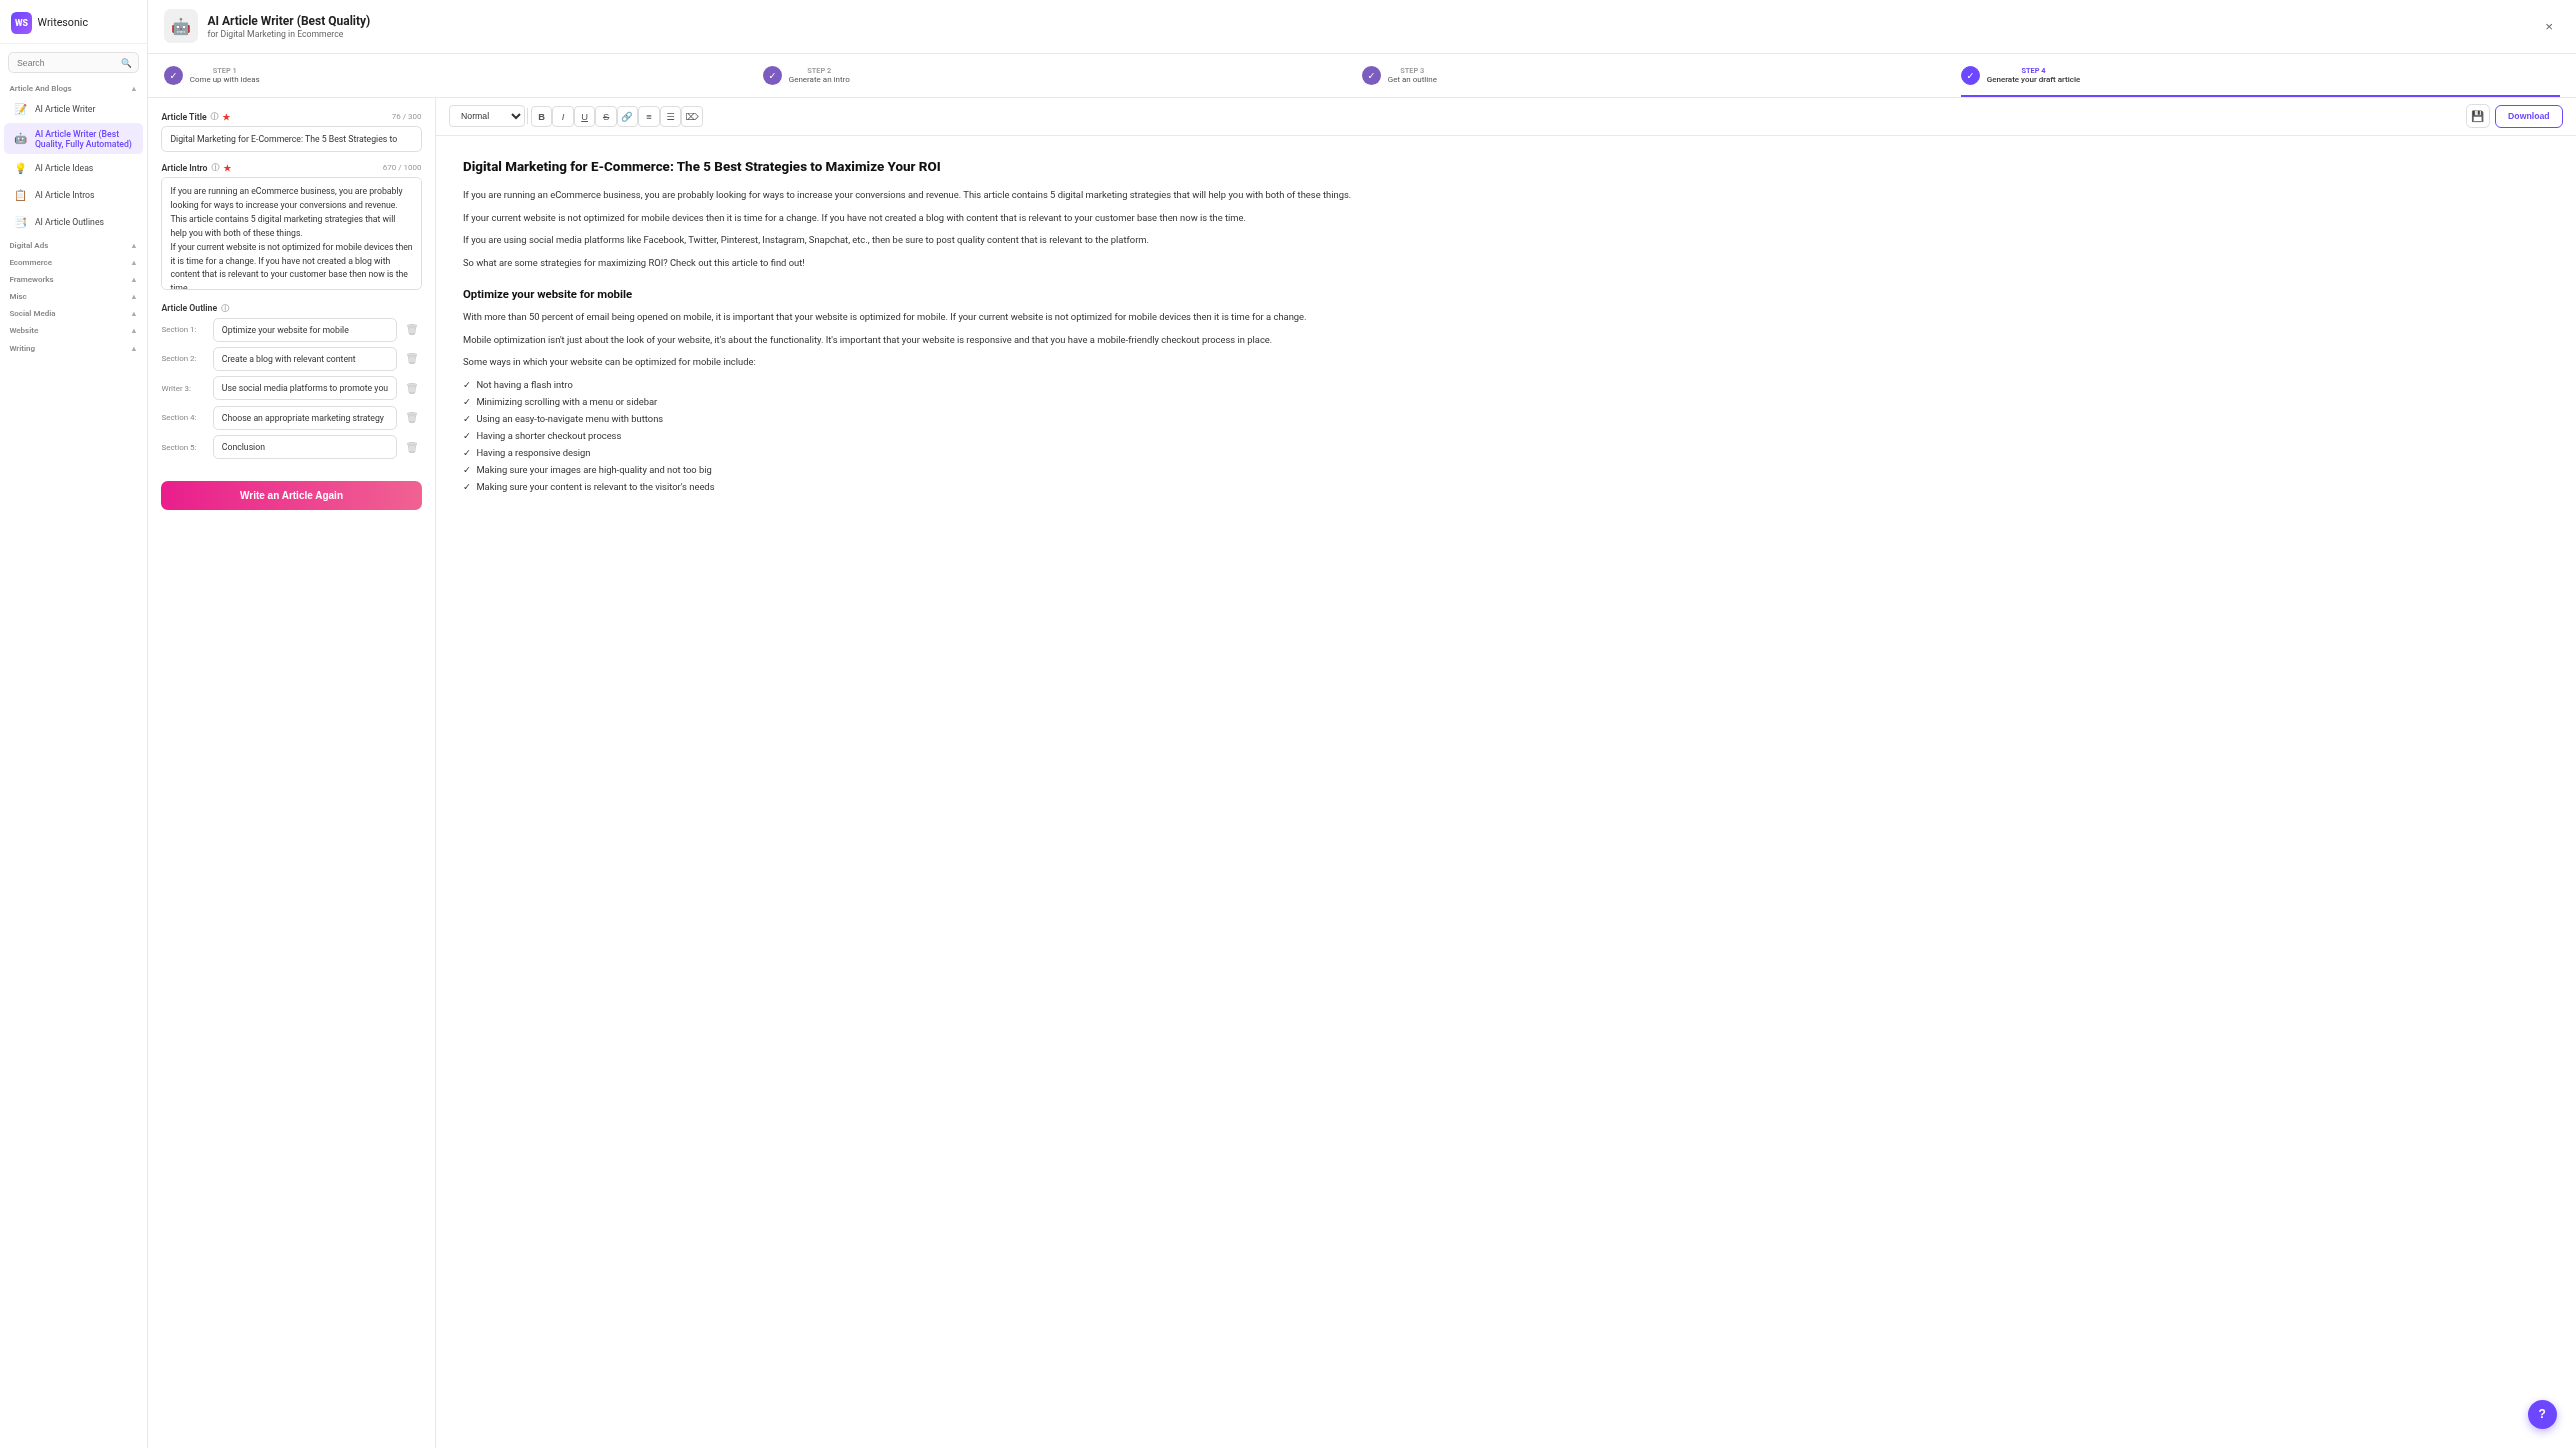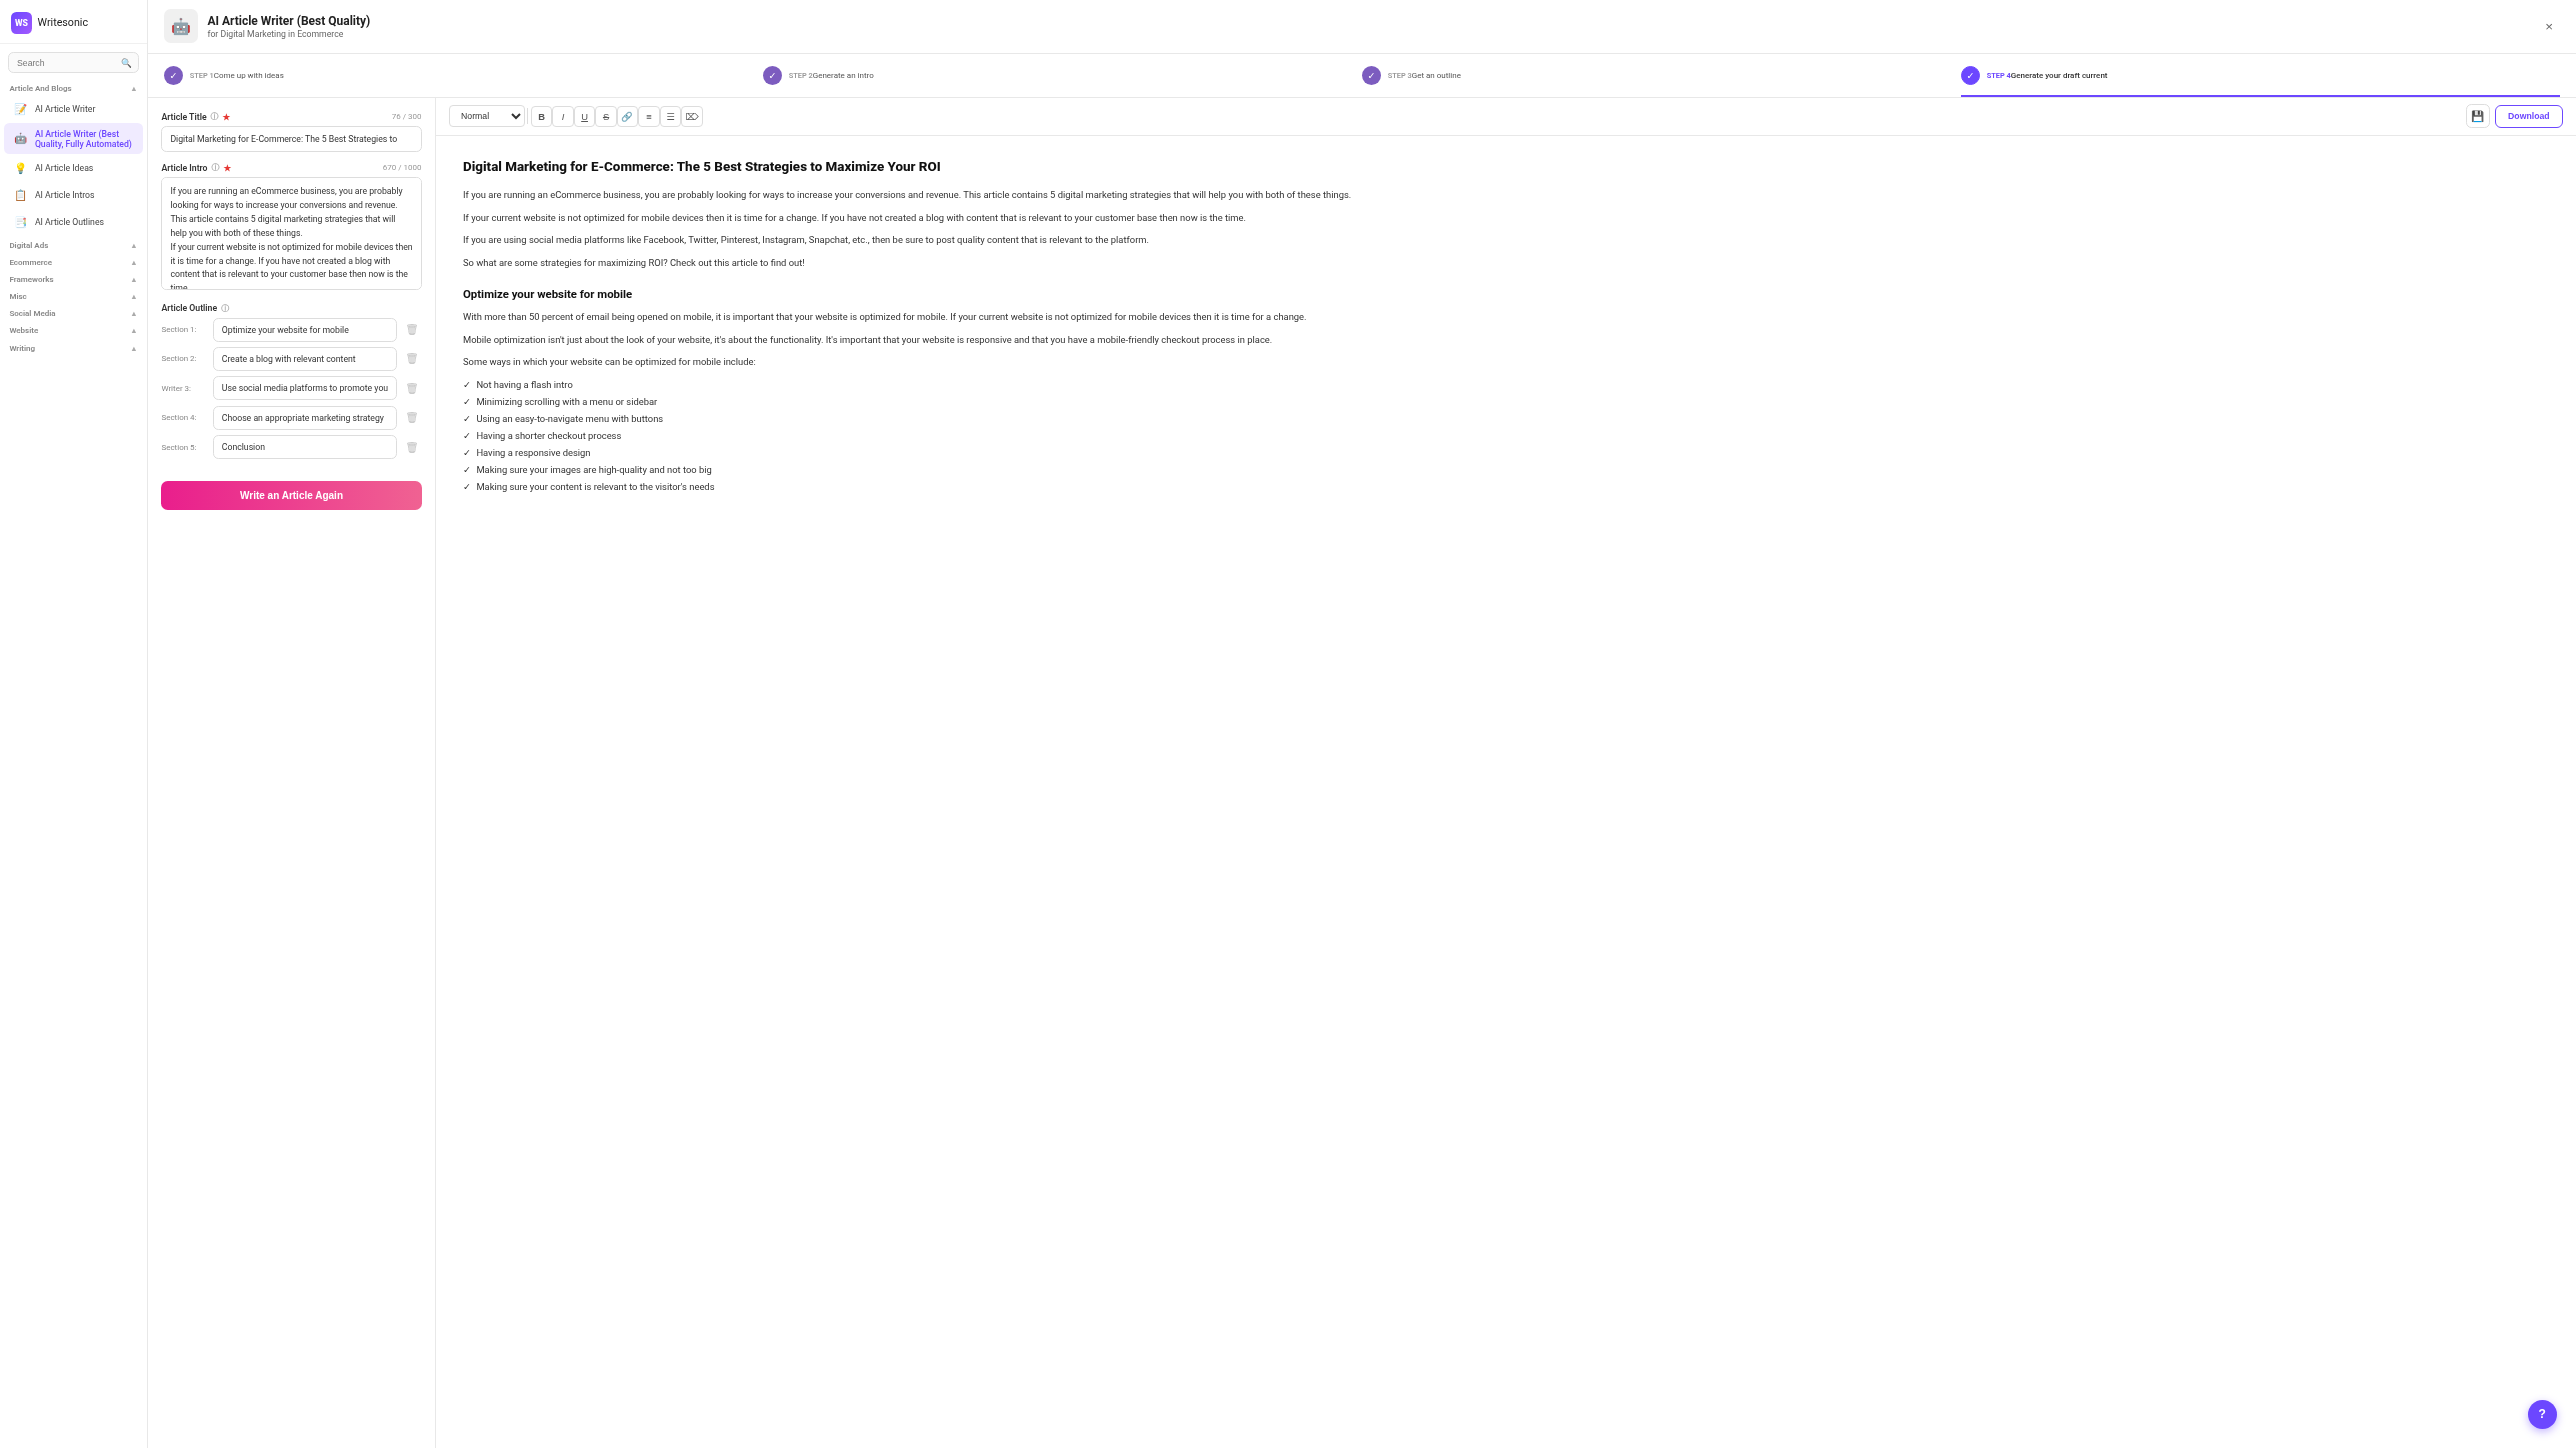--- a/index.html
+++ b/index.html
@@ -81,21 +81,21 @@
       height: 1.3px; background: transparent;
     }
     .step-item.active::after { background: #6c47ff; }
     .step-circle {
       width: 19px; height: 19px; border-radius: 50%;
       display: flex; align-items: center; justify-content: center;
       font-size: 9.4px; flex-shrink: 0;
     }
     .step-circle.done { background: #7c5cbf; color: #fff; }
     .step-circle.current { background: #6c47ff; color: #fff; border: 1.3px solid #6c47ff; }
-    .step-label { display: flex; flex-direction: row; text-align: center; }
+    .step-label { display: flex; flex-direction: column; text-align: center; }
     .step-num { font-size: 7.4px; font-weight: 600; color: #999; }
     .step-num.active-text { color: #6c47ff; font-weight: 700; }
     .step-desc { font-size: 8px; color: #555; }
     .step-desc.active-text { color: #333; font-weight: 500; }
 
     
     #body-split { flex: 1; display: flex; overflow: hidden; }
 
     
     #left-panel { width: 288px; min-width: 288px; padding: 13.4px; overflow-y: auto; background: #fff; border-right: 0.7px solid #e8e8e8; display: flex; flex-direction: column; gap: 10.7px; }
@@ -279,21 +279,21 @@
       <div class="step-circle done">✓</div>
       <div class="step-label">
         <span class="step-num">STEP 3</span>
         <span class="step-desc">Get an outline</span>
       </div>
     </div>
     <div class="step-item active">
       <div class="step-circle current">✓</div>
       <div class="step-label">
         <span class="step-num active-text">STEP 4</span>
-        <span class="step-desc active-text">Generate your draft current</span>
+        <span class="step-desc active-text">Generate your draft article</span>
       </div>
     </div>
   </div>
 
   <div id="body-split">
 
     <div id="left-panel">
 
       <div>
         <div class="field-label">

